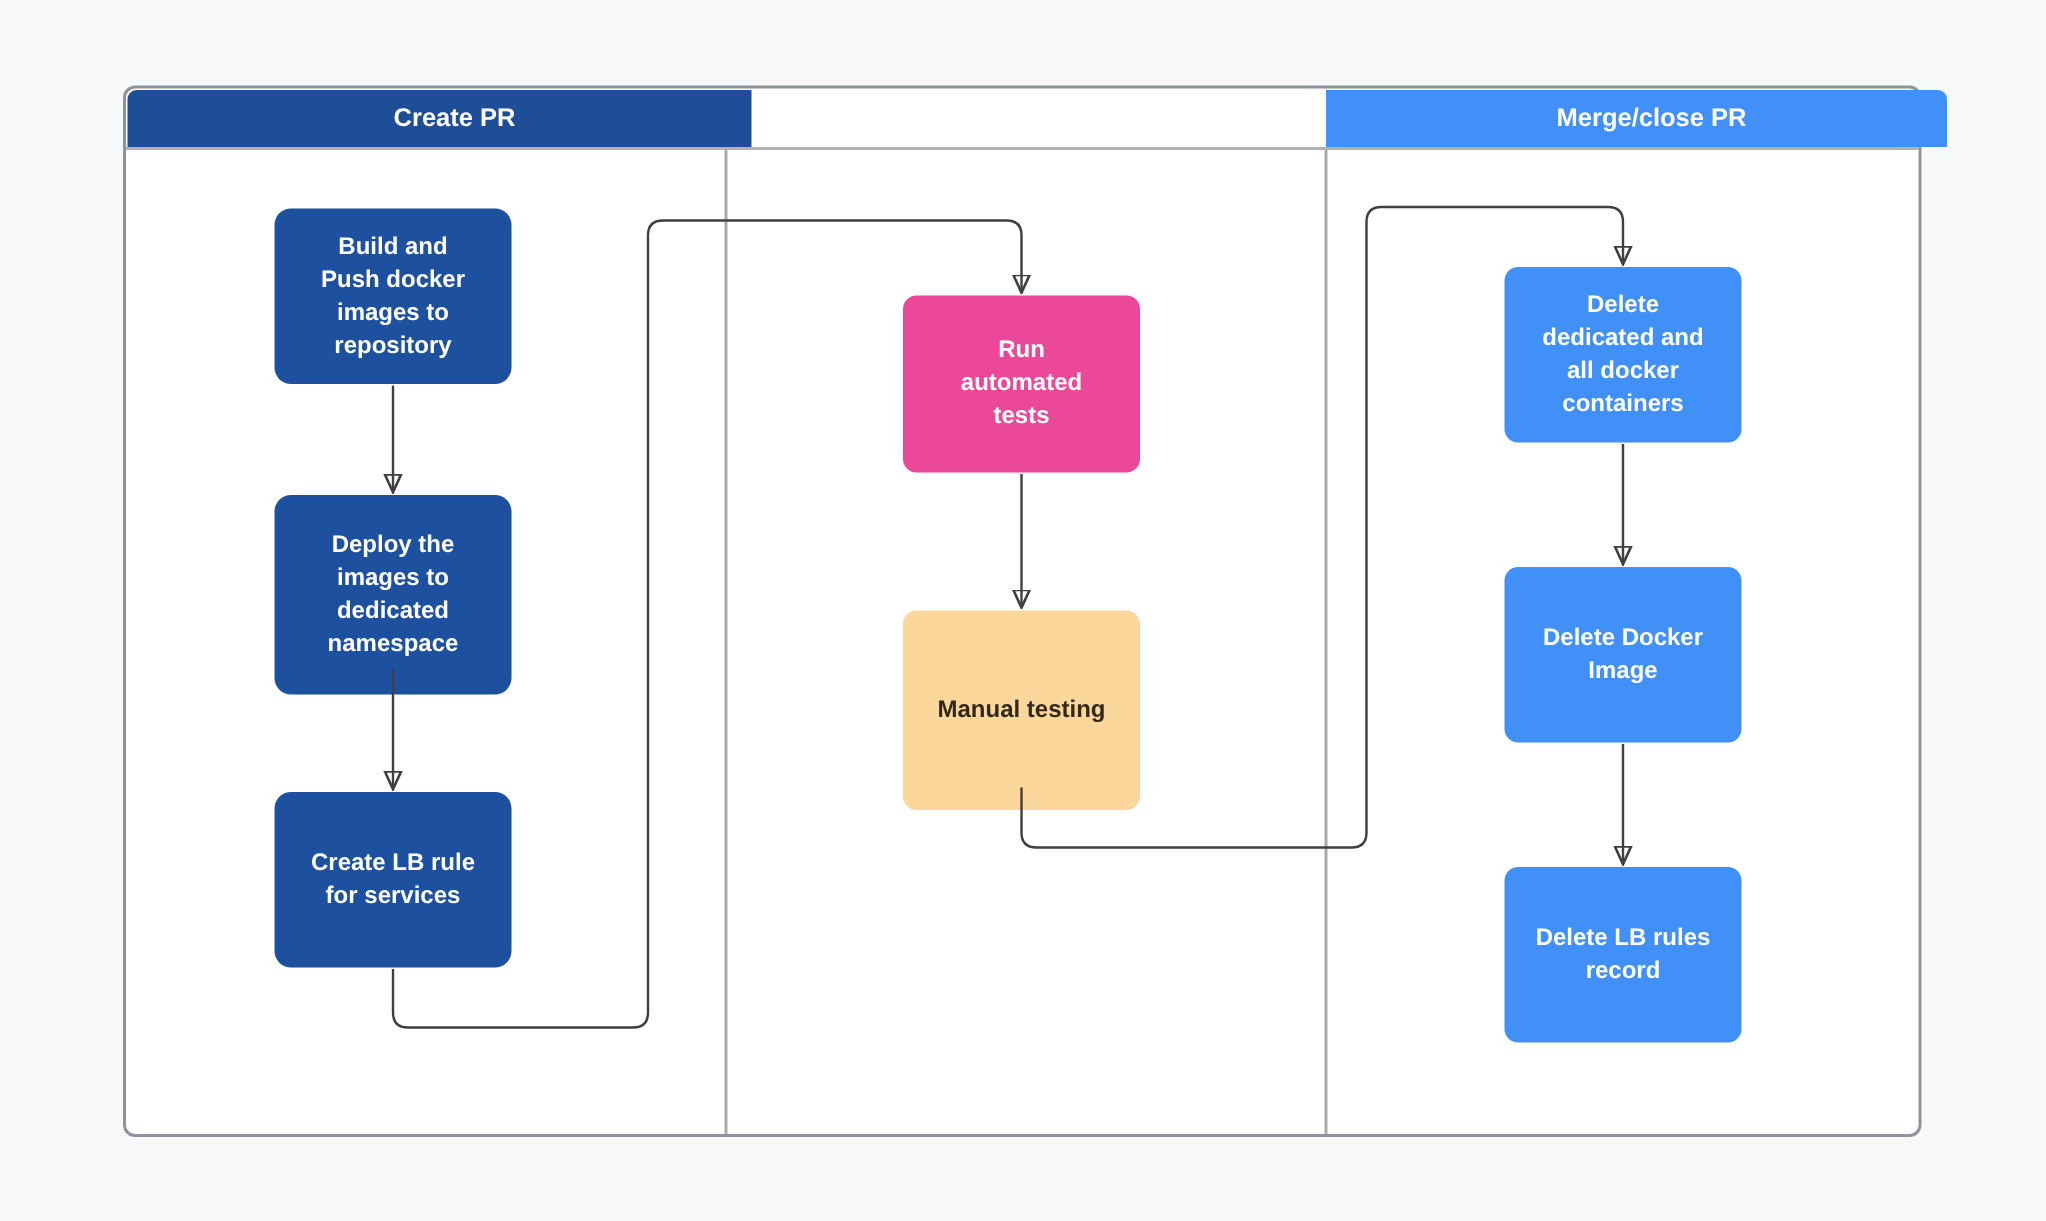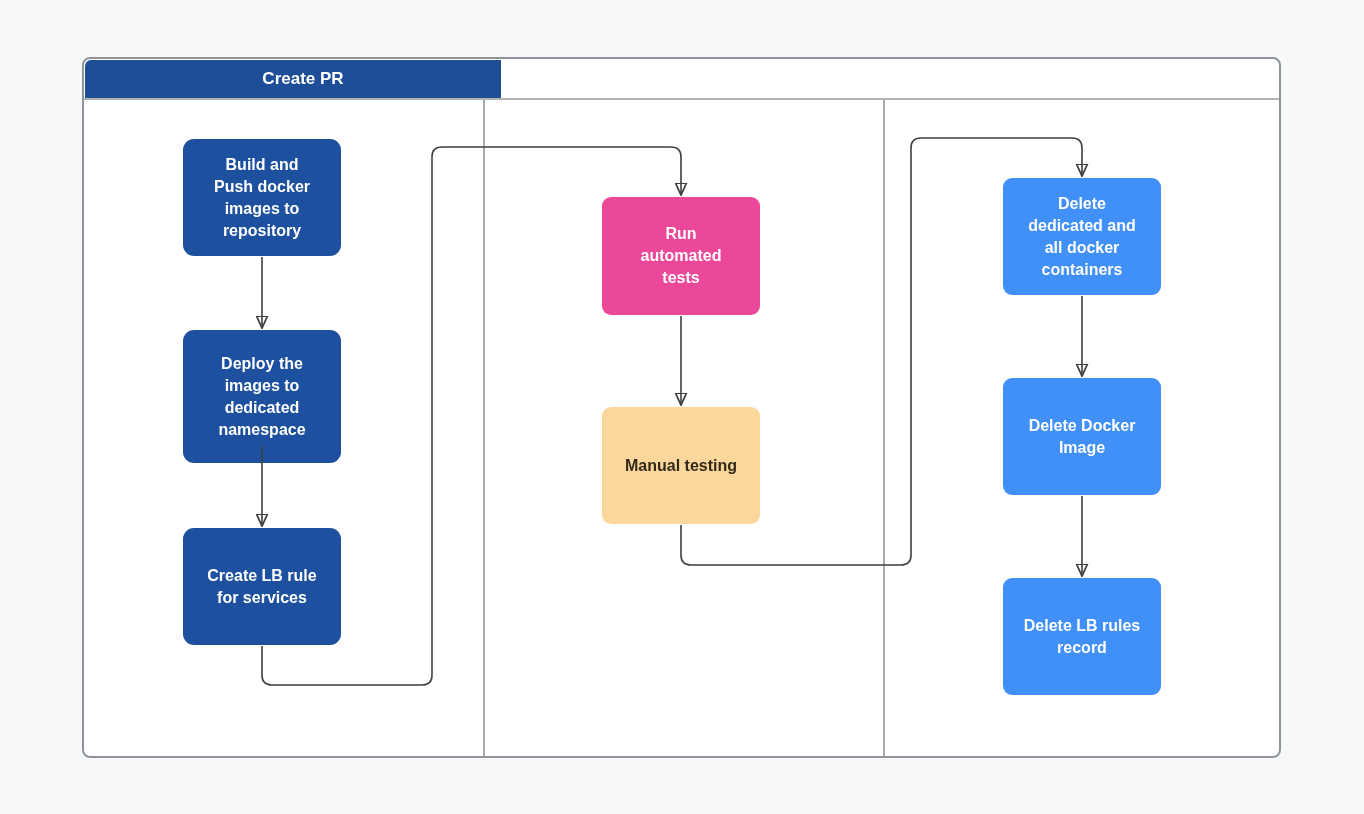--- a/index.html
+++ b/index.html
@@ -75,21 +75,21 @@
   }
   .node .node-label { white-space: pre-line; }
   .navy   { background: #1d509f; color: #ffffff; border-radius: 11px; }
   .medium { background: #ec4899; color: #ffffff; }
   .bright { background: #4190f8; color: #ffffff; }
   .orange { background: #fcd79b; color: #33291a; }
   .n-build   { left: 183px;  top: 139px; height: 117px; }
   .n-deploy  { left: 183px;  top: 330px; height: 133px; }
   .n-lbrule  { left: 183px;  top: 528px; height: 117px; }
   .n-runauto { left: 602px;  top: 197px; height: 118px; }
-  .n-manual  { left: 602px;  top: 407px; height: 117px; }
+  .n-manual  { left: 602px;  top: 407px; height: 133px; }
   .n-delns   { left: 1003px; top: 178px; height: 117px; }
   .n-delimg  { left: 1003px; top: 378px; height: 117px; }
   .n-dellb   { left: 1003px; top: 578px; height: 117px; }
   
   .wires {
     position: absolute;
     left: 0; top: 0;
     width: 1364px; height: 814px;
     pointer-events: none;
   }
@@ -100,20 +100,23 @@
   }
 </style>
 </head>
 <body>
 
 <div class="stage">
 
   <div class="pool">
     <div class="lane-header lh1">
       <span>Create PR</span>
+    </div>
+    <div class="lane-header lh3">
+      <span>Merge/close PR</span>
     </div>
     <div class="header-underline"></div>
     <div class="lane-divider d1"></div>
     <div class="lane-divider d2"></div>
   </div>
 
   <div class="node navy n-build">
     <span class="node-label">Build and
 Push docker
 images to

